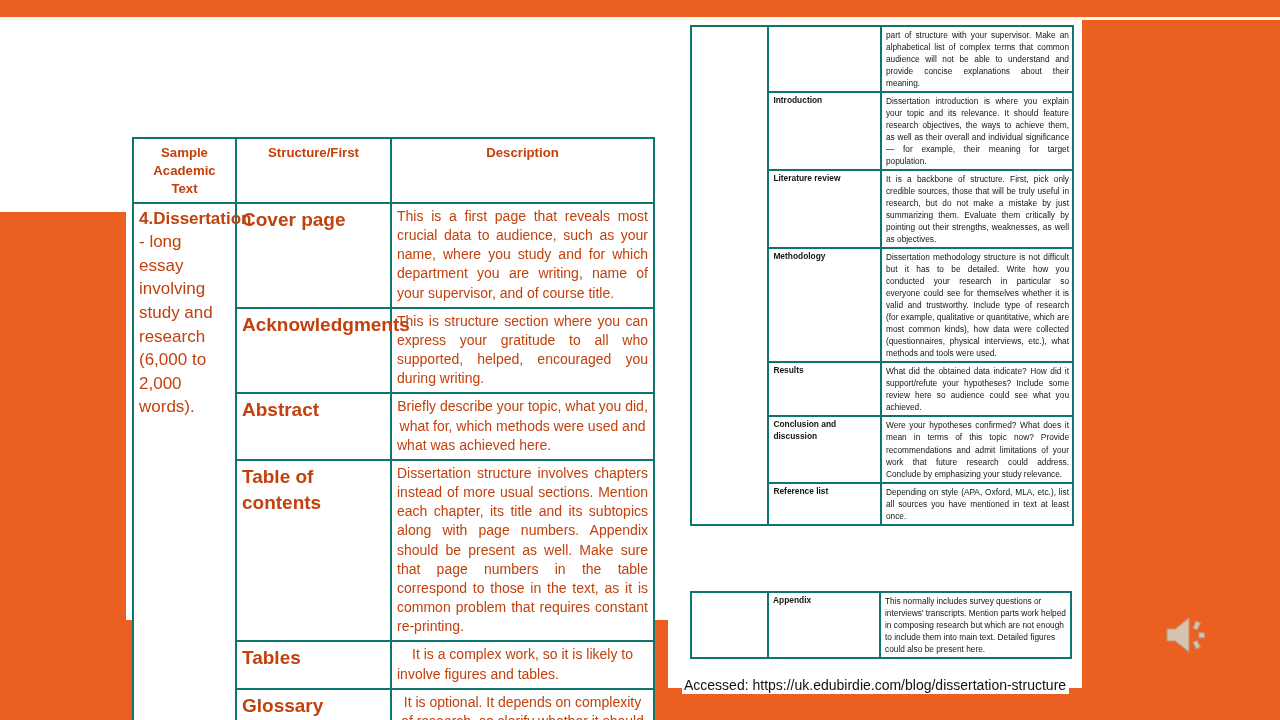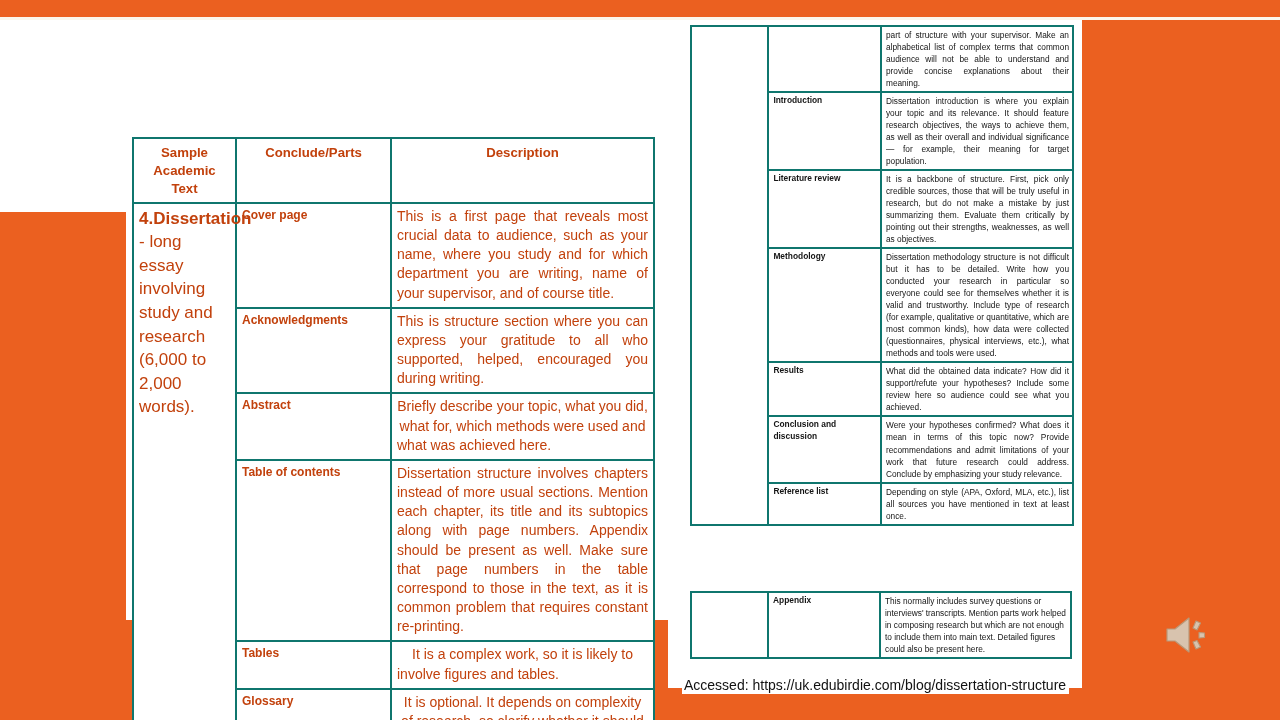--- a/index.html
+++ b/index.html
@@ -92,21 +92,21 @@
     padding-top: 5px;
   }
   #left-table .sample-cell {
     font-size: 17px;
     line-height: 1.385;
     vertical-align: top;
   }
   #left-table .sample-cell b { font-weight: bold; }
   #left-table .part {
     font-weight: bold;
-    font-size: 12px;
+    font-size: 19px;
     line-height: 1.35;
   }
   #left-table .desc {
     text-align: justify;
     line-height: 1.37;
     font-size: 14px;
     -moz-text-align-last: left;
     text-align-last: left;
   }
   #left-table .desc.tight { text-align: center; }
@@ -187,21 +187,21 @@
         <col class="c2">
         <col class="c3">
     </colgroup>
     <tbody>
       <tr>
         <td class="hdr">
           <div>Sample</div>
           <div>Academic</div>
           <div>Text</div>
         </td>
-        <td class="hdr">Conclude/Parts</td>
+        <td class="hdr">Structure/First</td>
         <td class="hdr">Description</td>
       </tr>
 
       <tr>
         <td class="sample-cell" rowspan="6">
           <b>4.Dissertation</b><span> - long essay involving study and research (6,000 to 2,000 words).</span>
         </td>
         <td class="part">Cover page</td>
         <td class="desc">This is a first page that reveals most crucial data to audience, such as your name, where you study and for which department you are writing, name of your supervisor, and of course title.</td>
       </tr>

